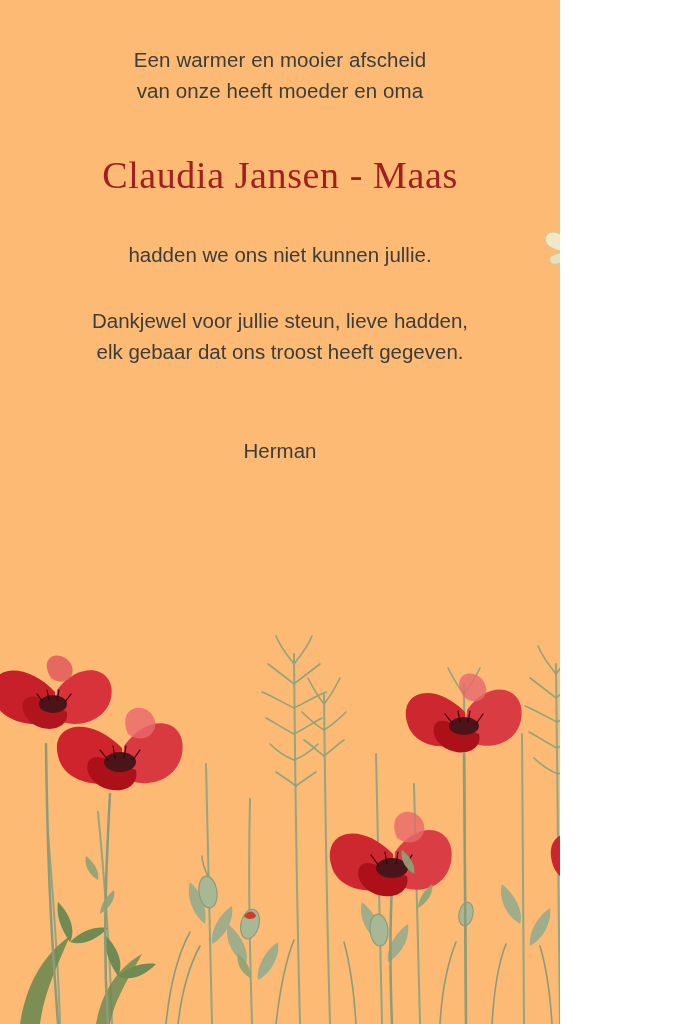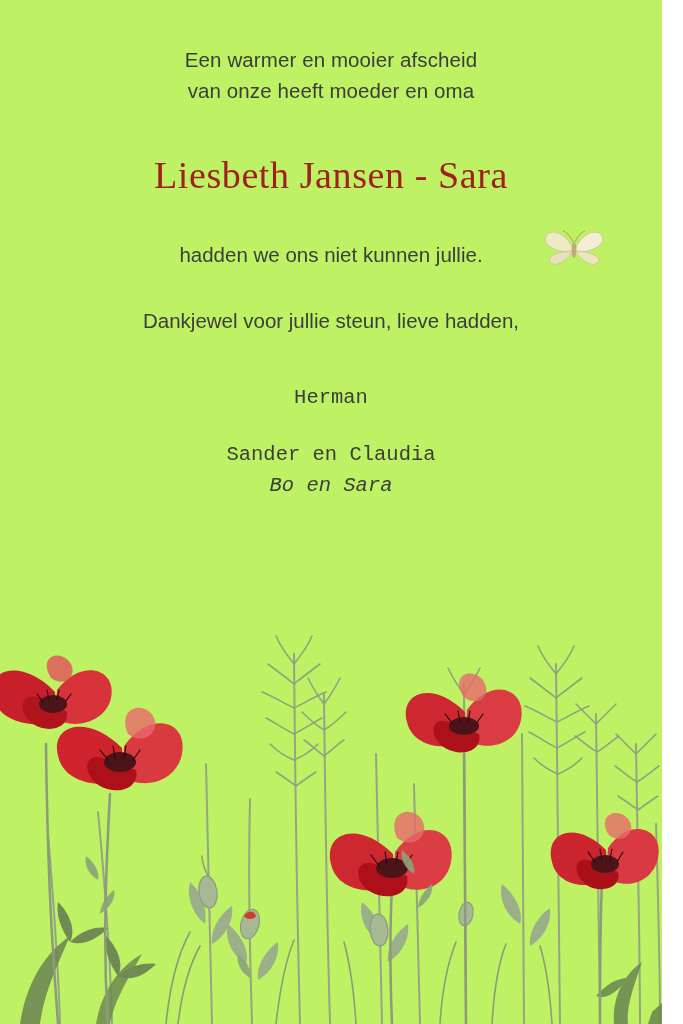--- a/index.html
+++ b/index.html
@@ -9,23 +9,23 @@
   body {
     width: 683px;
     height: 1024px;
     background: #ffffff;
     font-family: "Liberation Sans", sans-serif;
     overflow: hidden;
     position: relative;
   }
   .card {
     position: relative;
-    width: 662px;
+    width: 560px;
     height: 1024px;
-    background: #bef264;
+    background: #fdba74;
     overflow: hidden;
   }
   .text-block {
     position: relative;
     z-index: 5;
     padding-top: 44px;
     text-align: center;
   }
   .intro {
     font-size: 20.5px;
@@ -53,22 +53,21 @@
   .thanks {
     margin-top: 35px;
     font-size: 20.5px;
     line-height: 31px;
     color: #3c3c3b;
   }
   .thanks div {
     white-space: nowrap;
   }
   .signatures {
-    margin-top: 46px;
-    font-family: Liberation Mono, monospace;
+    margin-top: 68px;
   }
   .sig-group {
     margin-bottom: 26px;
   }
   .sig-group:last-child {
     margin-bottom: 0;
   }
   .sig-main {
     font-size: 20.5px;
     line-height: 31px;
@@ -104,35 +103,32 @@
 
 <div class="card">
 
   <div class="text-block">
 
     <div class="intro">
       <div>Een warmer en mooier afscheid</div>
       <div>van onze heeft moeder en oma</div>
     </div>
 
-    <div class="name">Liesbeth Jansen - Sara</div>
+    <div class="name">Claudia Jansen - Maas</div>
 
     <div class="line-after-name">hadden we ons niet kunnen jullie.</div>
 
     <div class="thanks">
       <div>Dankjewel voor jullie steun, lieve hadden,</div>
+      <div>elk gebaar dat ons troost heeft gegeven.</div>
     </div>
 
     <div class="signatures">
       <div class="sig-group">
         <div class="sig-main">Herman</div>
-      </div>
-      <div class="sig-group">
-        <div class="sig-main">Sander en Claudia</div>
-        <div class="sig-sub">Bo en Sara</div>
       </div>
     </div>
 
   </div>
 
   <svg class="butterfly" viewBox="0 0 70 52">
     <g>
       <path d="M33 27 C26 10, 10 6, 6 14 C2 22, 14 30, 30 30 Z" fill="#efe9c8" stroke="#cfc69a" stroke-width="1"></path>
       <path d="M33 28 C27 40, 14 46, 10 40 C6 34, 18 30, 31 29 Z" fill="#e8e0b8" stroke="#cfc69a" stroke-width="1"></path>
       <path d="M35 27 C42 10, 58 6, 62 14 C66 22, 54 30, 37 30 Z" fill="#f4efd2" stroke="#cfc69a" stroke-width="1"></path>

